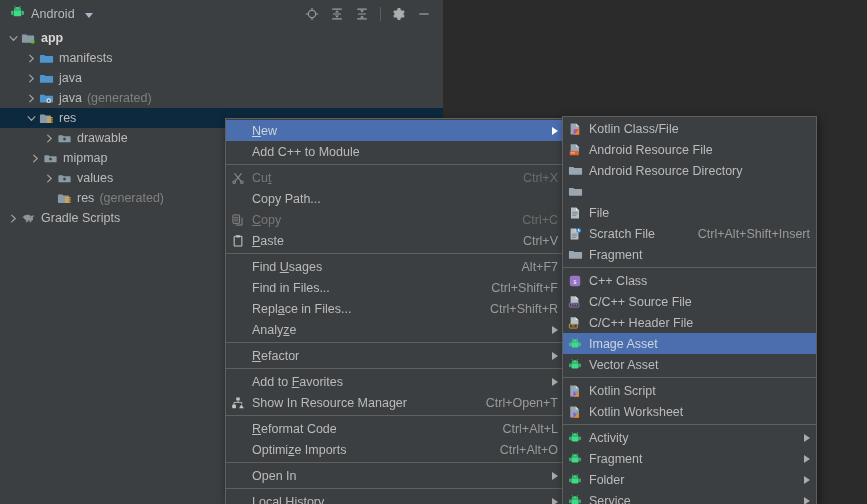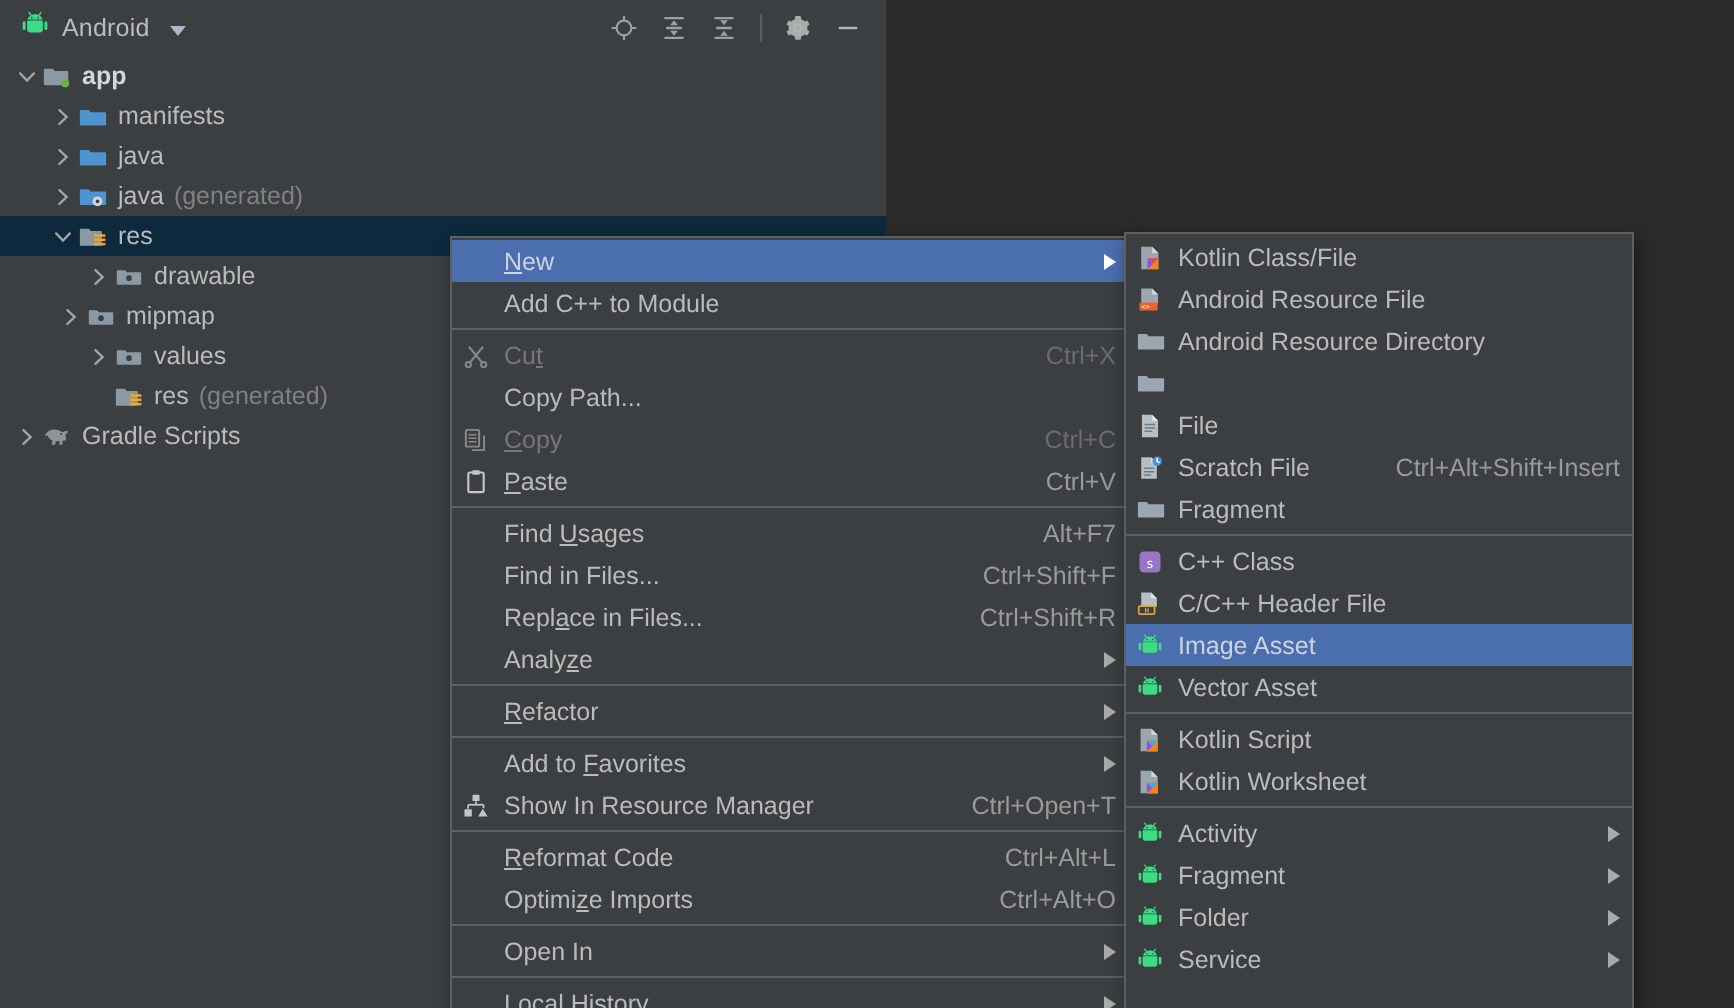--- a/index.html
+++ b/index.html
@@ -642,20 +642,31 @@
             <text x="8" y="11.2" fill="#ffffff" font-size="7.5" font-family="monospace" text-anchor="middle">s</text>
           </svg>
         </span>
         <span class="mi-text">C++ Class</span>
       </div>
       <div class="mi">
         <span class="mi-icon">
           <svg width="14" height="14" viewBox="0 0 16 16">
             <path d="M3 1.4h5.6l3.3 3.3v4.9H3z" fill="#b6bfc5"></path>
             <path d="M8.6 1.4l3.3 3.3H8.6z" fill="#dfe5e9"></path>
+            <rect x="1.6" y="9.2" width="10.8" height="4.6" rx=".6" fill="#3c3f41" stroke="#9876c4" stroke-width="1"></rect>
+            <text x="7" y="12.9" fill="#c9b3e8" font-size="4" font-family="monospace" text-anchor="middle">C++</text>
+          </svg>
+        </span>
+        <span class="mi-text">C/C++ Source File</span>
+      </div>
+      <div class="mi">
+        <span class="mi-icon">
+          <svg width="14" height="14" viewBox="0 0 16 16">
+            <path d="M3 1.4h5.6l3.3 3.3v4.9H3z" fill="#b6bfc5"></path>
+            <path d="M8.6 1.4l3.3 3.3H8.6z" fill="#dfe5e9"></path>
             <rect x="1.6" y="9.2" width="9" height="4.6" rx=".6" fill="#3c3f41" stroke="#d9a43b" stroke-width="1"></rect>
             <text x="6.1" y="12.9" fill="#e8c070" font-size="4.2" font-family="monospace" text-anchor="middle">H</text>
           </svg>
         </span>
         <span class="mi-text">C/C++ Header File</span>
       </div>
       <div class="mi highlight">
         <span class="mi-icon">
           <svg width="14" height="14" viewBox="0 0 16 16">
             <g fill="#3ddc84">

